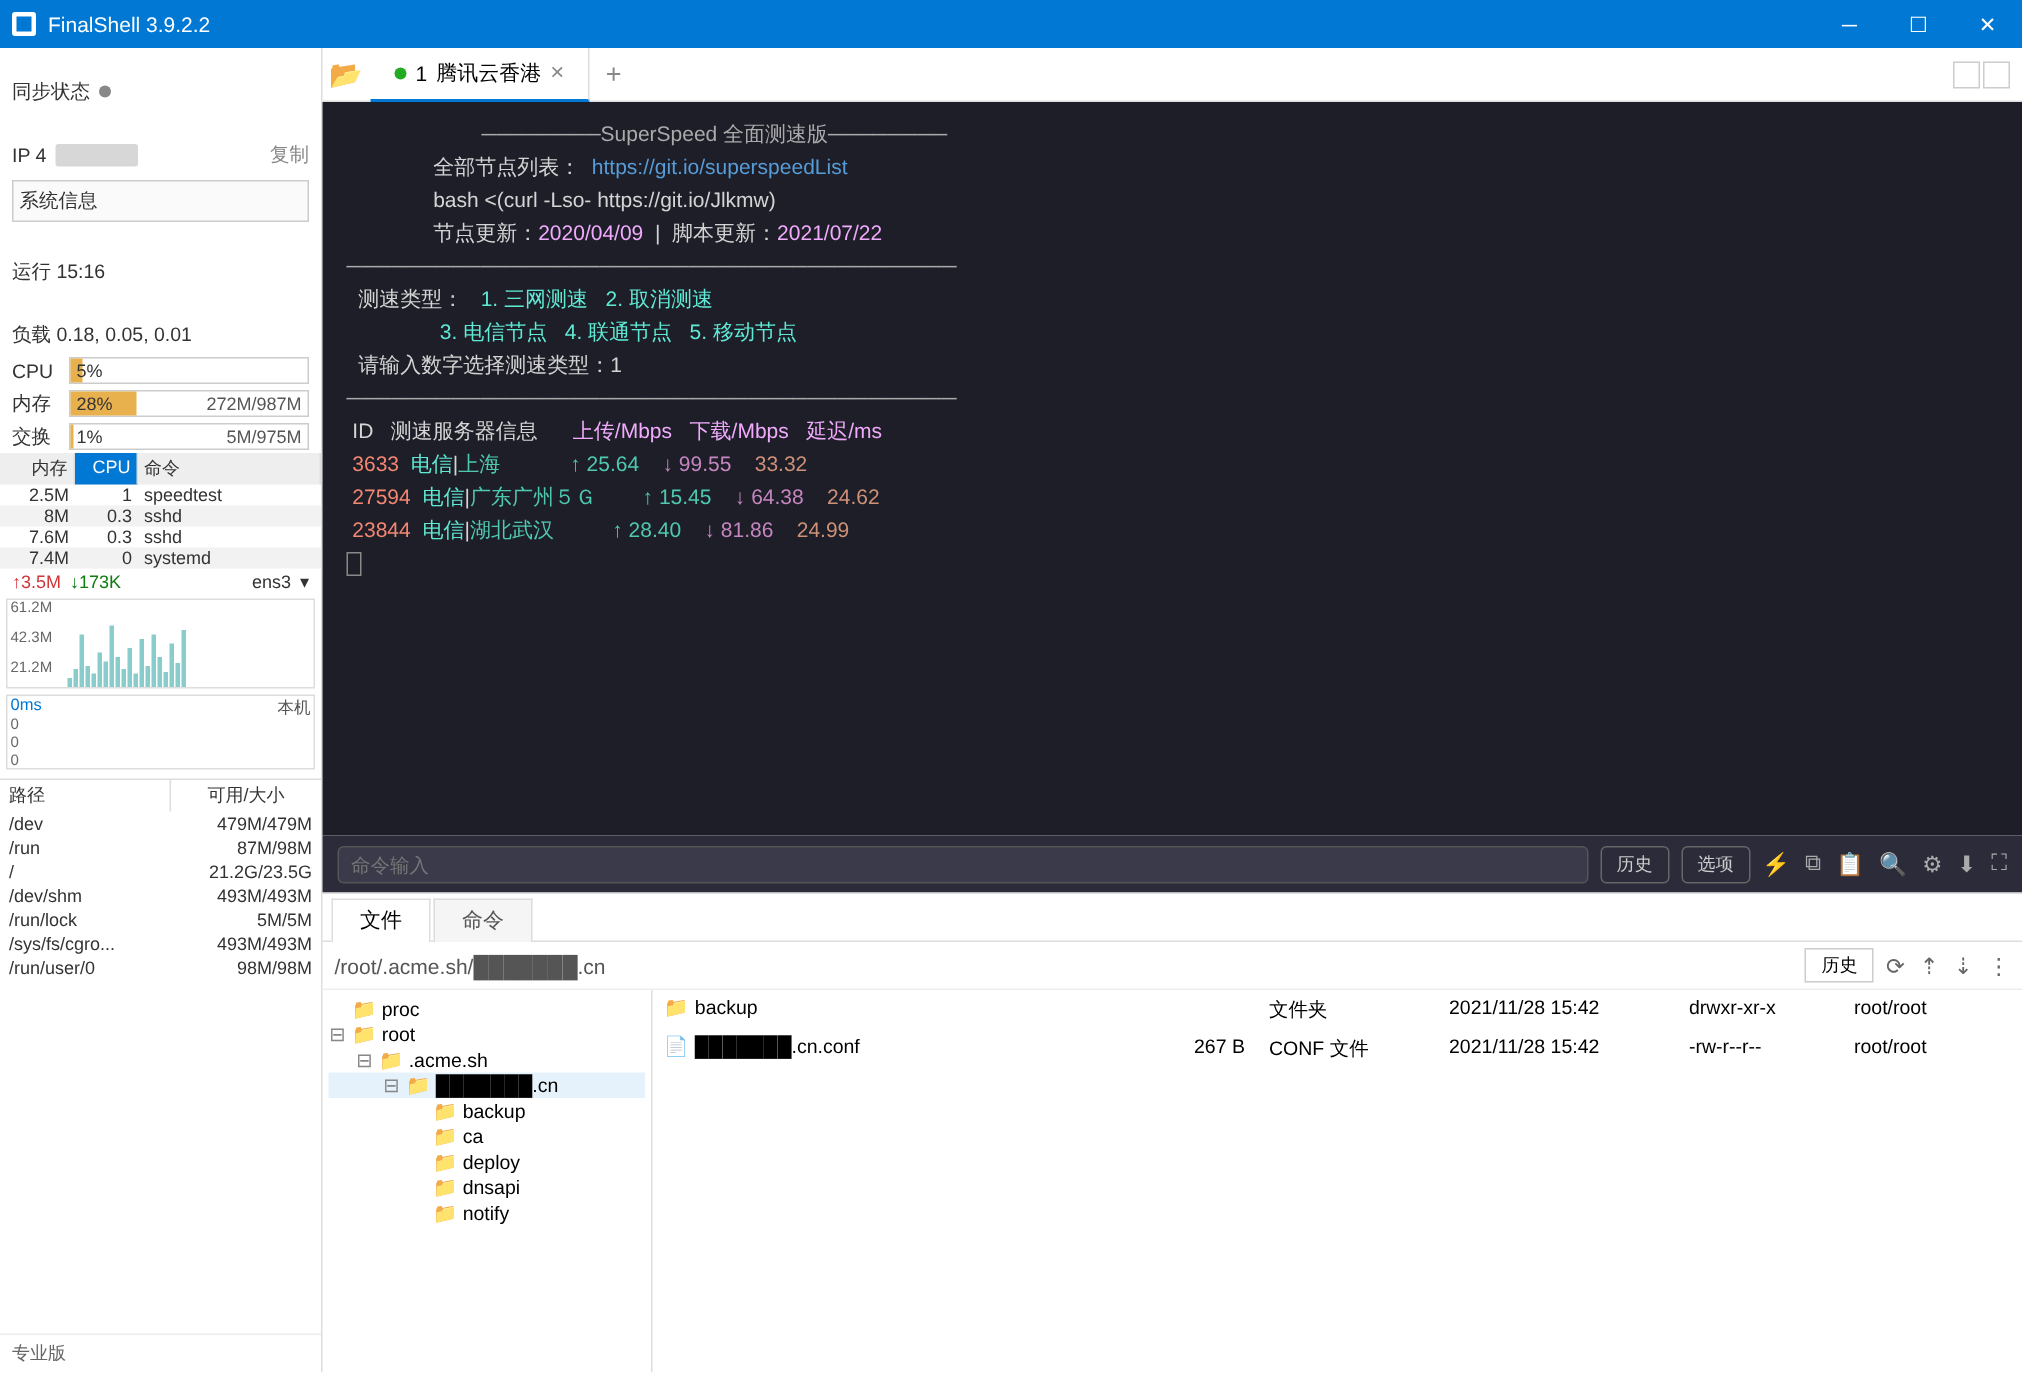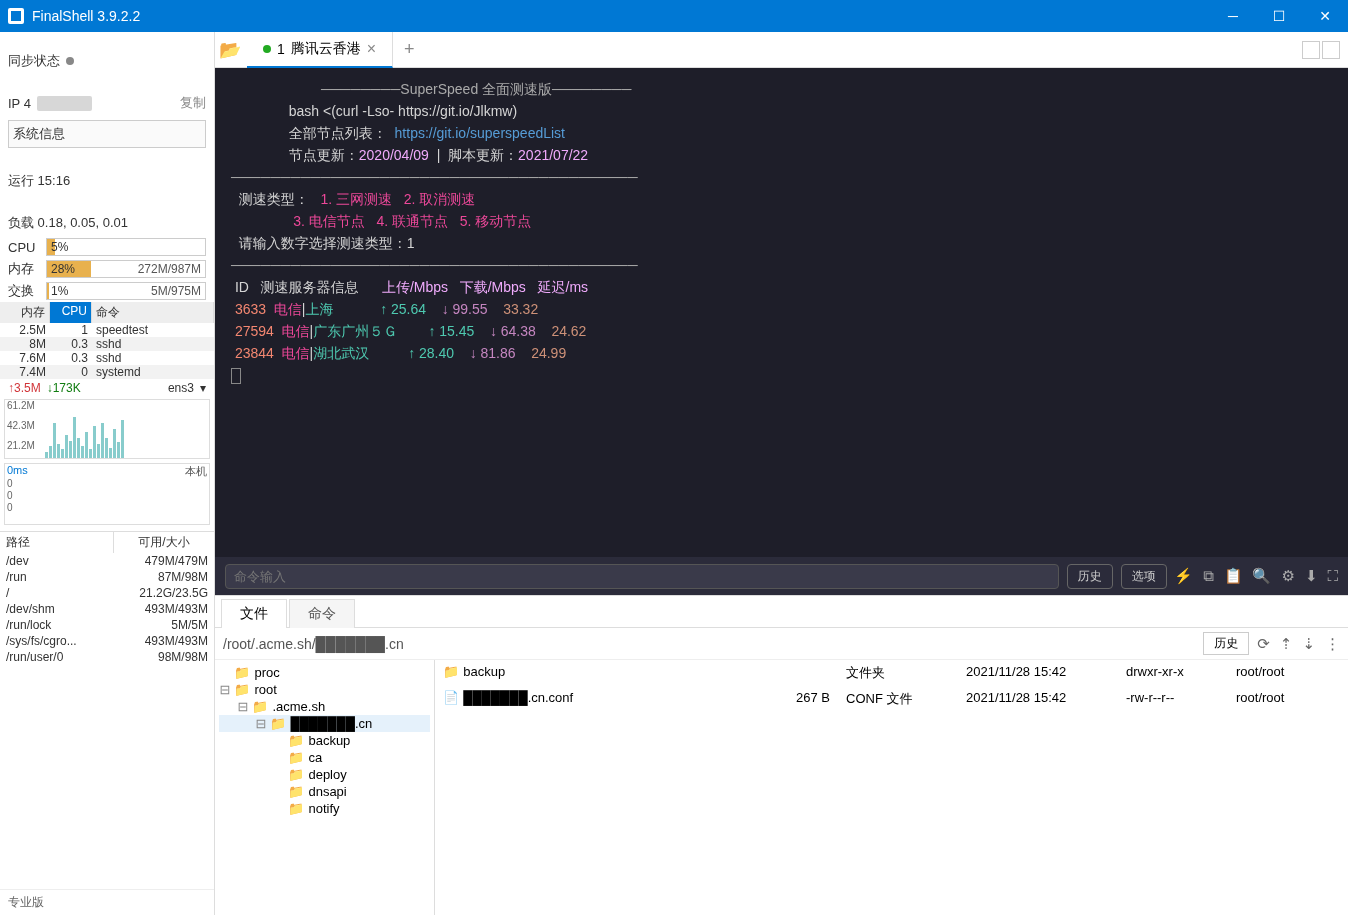--- a/index.html
+++ b/index.html
@@ -41,21 +41,21 @@
 .proc-row div:nth-child(2){width:42px;text-align:right;padding-right:4px;}
 .proc-row div:nth-child(3){flex:1;padding-left:4px;}
 .proc-row.shade{background:#f2f2f2;}
 
 .net-line { padding: 2px 8px; font-size: 12px; display:flex; gap:6px; }
 .up { color:#d13438; } .down { color:#107c10; }
 .chart { height: 60px; border: 1px solid #ddd; margin: 2px 4px; position: relative; }
 .chart .ylab { position:absolute; left:2px; font-size:10px; color:#666; }
 .chart .bars { position:absolute; inset:0 0 0 40px; display:flex; align-items:flex-end; gap:1px; }
 .chart .bars span { width:3px; background:#8cc; }
-.chart2 { height:62px; border:1px solid #ddd; margin:2px 4px; position:relative; }
+.chart2 { height:50px; border:1px solid #ddd; margin:2px 4px; position:relative; }
 .chart2 .ylab { position:absolute; left:2px; font-size:10px; color:#666; }
 .chart2 .info{position:absolute;top:0;left:2px;font-size:11px;color:#0078d4;}
 .chart2 .info2{position:absolute;top:0;right:2px;font-size:11px;color:#555;}
 
 .path-head { display:flex; font-size:12px; border-top:1px solid #ddd; margin-top:4px; }
 .path-head div:first-child{flex:1;padding:2px 6px;border-right:1px solid #ddd;}
 .path-head div:last-child{width:100px;padding:2px 6px;text-align:center;}
 .path-row{display:flex;font-size:12px;padding:1px 6px;}
 .path-row div:first-child{flex:1;overflow:hidden;text-overflow:ellipsis;white-space:nowrap;}
 .path-row div:last-child{width:100px;text-align:right;}
@@ -69,21 +69,21 @@
 .tab { height:36px; padding:0 16px; display:flex; align-items:center; gap:6px; border-right:1px solid #ddd; cursor:pointer; }
 .tab.active { background:#fff; border-bottom:2px solid #0078d4; }
 .green-dot{width:8px;height:8px;background:#2a2;border-radius:50%;}
 .tab-close{color:#888;font-size:16px;cursor:pointer;}
 .tab-plus{width:32px;text-align:center;font-size:18px;color:#888;cursor:pointer;}
 .view-toggle{margin-left:auto;display:flex;gap:2px;padding-right:8px;}
 .view-toggle span{width:18px;height:18px;border:1px solid #ccc;cursor:pointer;}
 
 
 .terminal { flex:1; background:#1e1e29; color:#d4d4d4; font-family:"Consolas",monospace; font-size:14px; padding:10px 16px; line-height:22px; overflow:auto; min-height:0; }
-.t-cyan{color:#4ec9b0;} .t-green{color:#ec4899;} .t-yellow{color:#f0abfc;} .t-red{color:#f48771;} .t-purple{color:#c586c0;} .t-blue{color:#569cd6;} .t-white{color:#d4d4d4;} .t-orange{color:#ce9178;}
+.t-cyan{color:#4ec9b0;} .t-green{color:#5eead4;} .t-yellow{color:#f0abfc;} .t-red{color:#f48771;} .t-purple{color:#c586c0;} .t-blue{color:#569cd6;} .t-white{color:#d4d4d4;} .t-orange{color:#ce9178;}
 .term-title{color:#aaa;}
 .cursor-box{display:inline-block;width:10px;height:16px;border:1px solid #888;vertical-align:middle;}
 
 
 .cmd-bar { background:#2b2b3a; height:38px; display:flex; align-items:center; padding:0 10px; gap:8px; }
 .cmd-input { flex:1; background:#3a3a4a; border:1px solid #555; color:#aaa; padding:4px 8px; border-radius:4px; font-size:13px;}
 .cmd-btn{padding:3px 10px;border:1px solid #666;border-radius:4px;color:#ccc;font-size:12px;cursor:pointer;}
 .cmd-icons{display:flex;gap:10px;color:#aaa;font-size:15px;}
 .cmd-icons span{cursor:pointer;}
 .bolt{color:#6a4;}
@@ -288,22 +288,22 @@
       </div>
       <div class="tab-plus">+</div>
       <div class="view-toggle">
         <span></span>
         <span></span>
       </div>
     </div>
 
     <div class="terminal">
       <div class="term-title" style="text-align:left;padding-left:90px;">────────SuperSpeed 全面测速版────────</div>
+      <div style="padding-left:50px;">&nbsp;&nbsp;<span>全部节点列表：</span>&nbsp;&nbsp;<span class="t-blue">https://git.io/superspeedList</span></div>
       <div style="padding-left:50px;">&nbsp;&nbsp;<span>bash &lt;(curl -Lso- https://git.io/Jlkmw)</span></div>
-      <div style="padding-left:50px;">&nbsp;&nbsp;<span>全部节点列表：</span>&nbsp;&nbsp;<span class="t-blue">https://git.io/superspeedList</span></div>
       <div style="padding-left:50px;">&nbsp;&nbsp;<span>节点更新：</span><span class="t-yellow">2020/04/09</span>&nbsp;&nbsp;|&nbsp;&nbsp;<span>脚本更新：</span><span class="t-yellow">2021/07/22</span></div>
       <div class="term-title">─────────────────────────────────────────</div>
       <div>&nbsp;&nbsp;<span>测速类型：</span>&nbsp;&nbsp;&nbsp;<span class="t-green">1. 三网测速</span>&nbsp;&nbsp;&nbsp;<span class="t-green">2. 取消测速</span></div>
       <div>&nbsp;&nbsp;&nbsp;&nbsp;&nbsp;&nbsp;&nbsp;&nbsp;&nbsp;&nbsp;&nbsp;&nbsp;&nbsp;&nbsp;&nbsp;&nbsp;<span class="t-green">3. 电信节点</span>&nbsp;&nbsp;&nbsp;<span class="t-green">4. 联通节点</span>&nbsp;&nbsp;&nbsp;<span class="t-green">5. 移动节点</span></div>
       <div>&nbsp;&nbsp;<span>请输入数字选择测速类型：</span><span>1</span></div>
       <div class="term-title">─────────────────────────────────────────</div>
       <div>&nbsp;<span>ID</span>&nbsp;&nbsp;&nbsp;<span>测速服务器信息</span>&nbsp;&nbsp;&nbsp;&nbsp;&nbsp;&nbsp;<span class="t-yellow">上传/Mbps</span>&nbsp;&nbsp;&nbsp;<span class="t-yellow">下载/Mbps</span>&nbsp;&nbsp;&nbsp;<span class="t-yellow">延迟/ms</span></div>
       <div id="term-rows">
           <div>&nbsp;<span class="t-red">3633</span>&nbsp;&nbsp;<span class="t-green">电信</span><span class="t-white">|</span><span class="t-cyan">上海</span>&nbsp;&nbsp;&nbsp;&nbsp;&nbsp;&nbsp;&nbsp;&nbsp;&nbsp;&nbsp;&nbsp;&nbsp;<span class="t-cyan">↑ 25.64</span>&nbsp;&nbsp;&nbsp;&nbsp;<span class="t-purple">↓ 99.55</span>&nbsp;&nbsp;&nbsp;&nbsp;<span class="t-orange">33.32</span></div>
           <div>&nbsp;<span class="t-red">27594</span>&nbsp;&nbsp;<span class="t-green">电信</span><span class="t-white">|</span><span class="t-cyan">广东广州５Ｇ</span>&nbsp;&nbsp;&nbsp;&nbsp;&nbsp;&nbsp;&nbsp;&nbsp;<span class="t-cyan">↑ 15.45</span>&nbsp;&nbsp;&nbsp;&nbsp;<span class="t-purple">↓ 64.38</span>&nbsp;&nbsp;&nbsp;&nbsp;<span class="t-orange">24.62</span></div>

